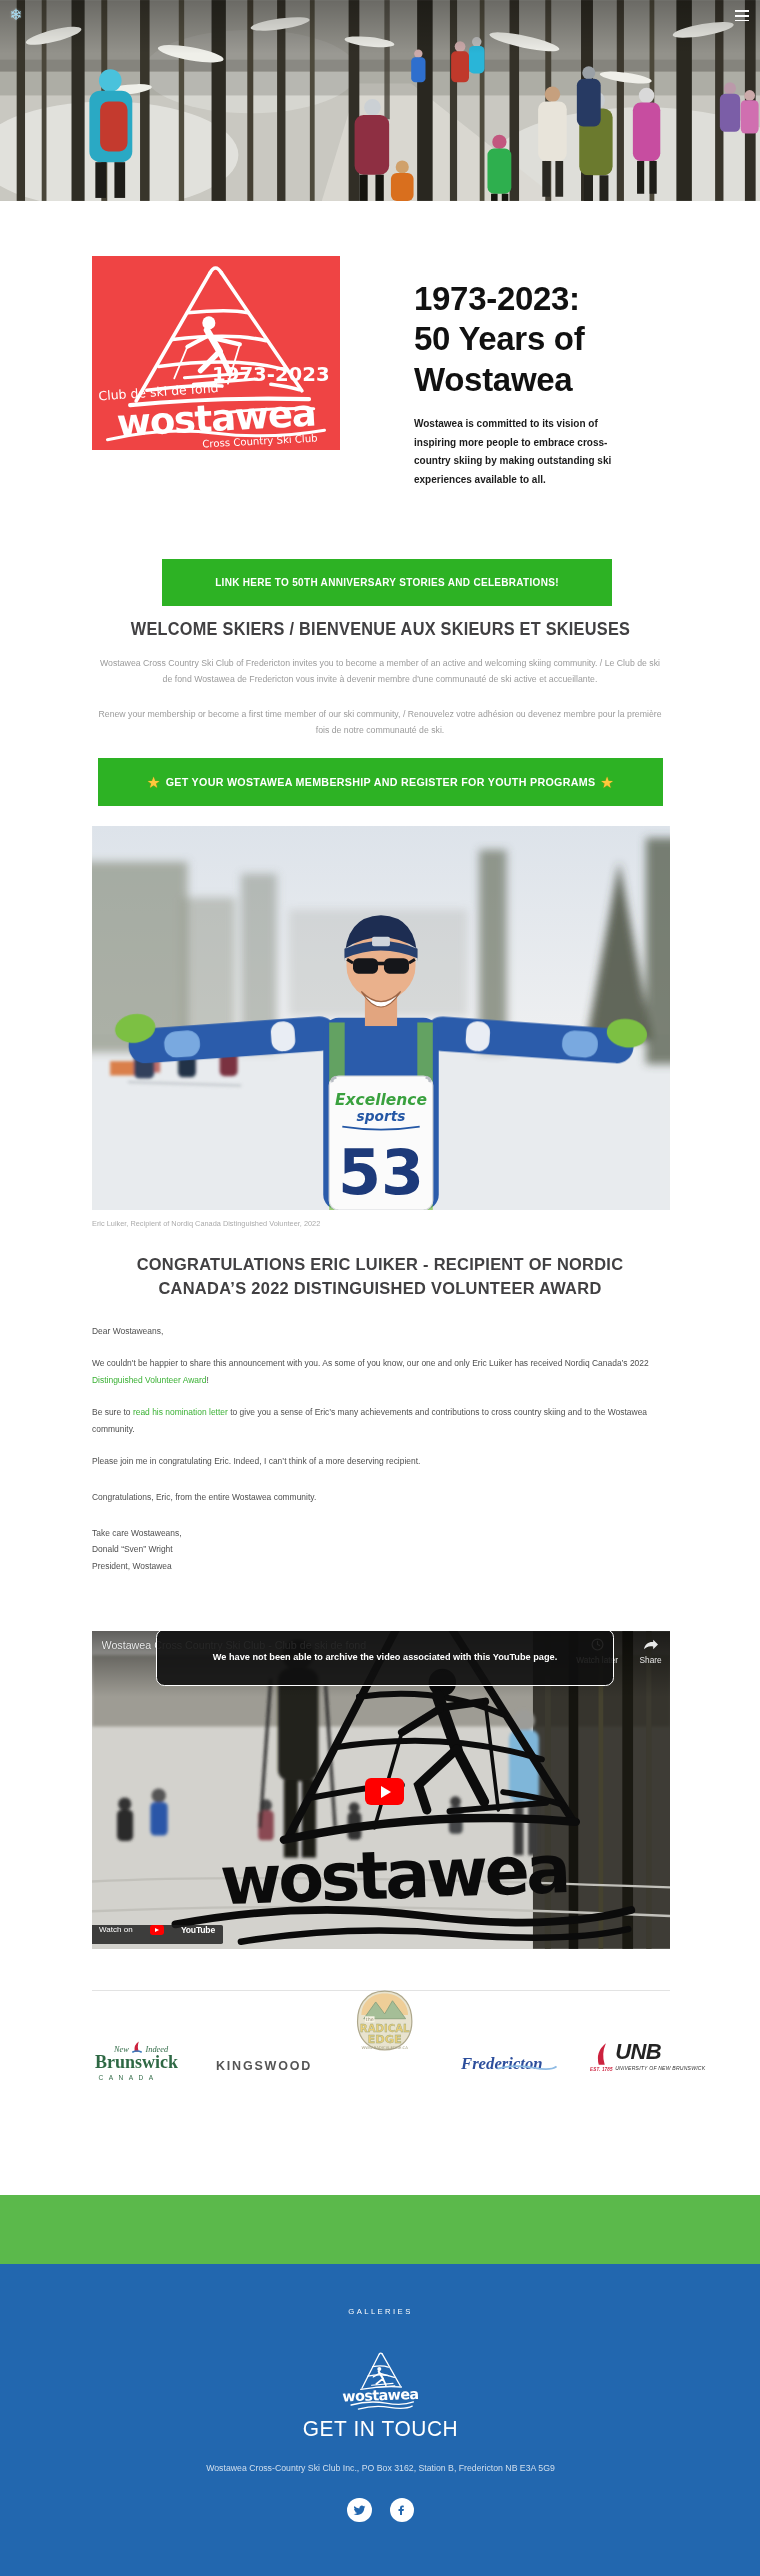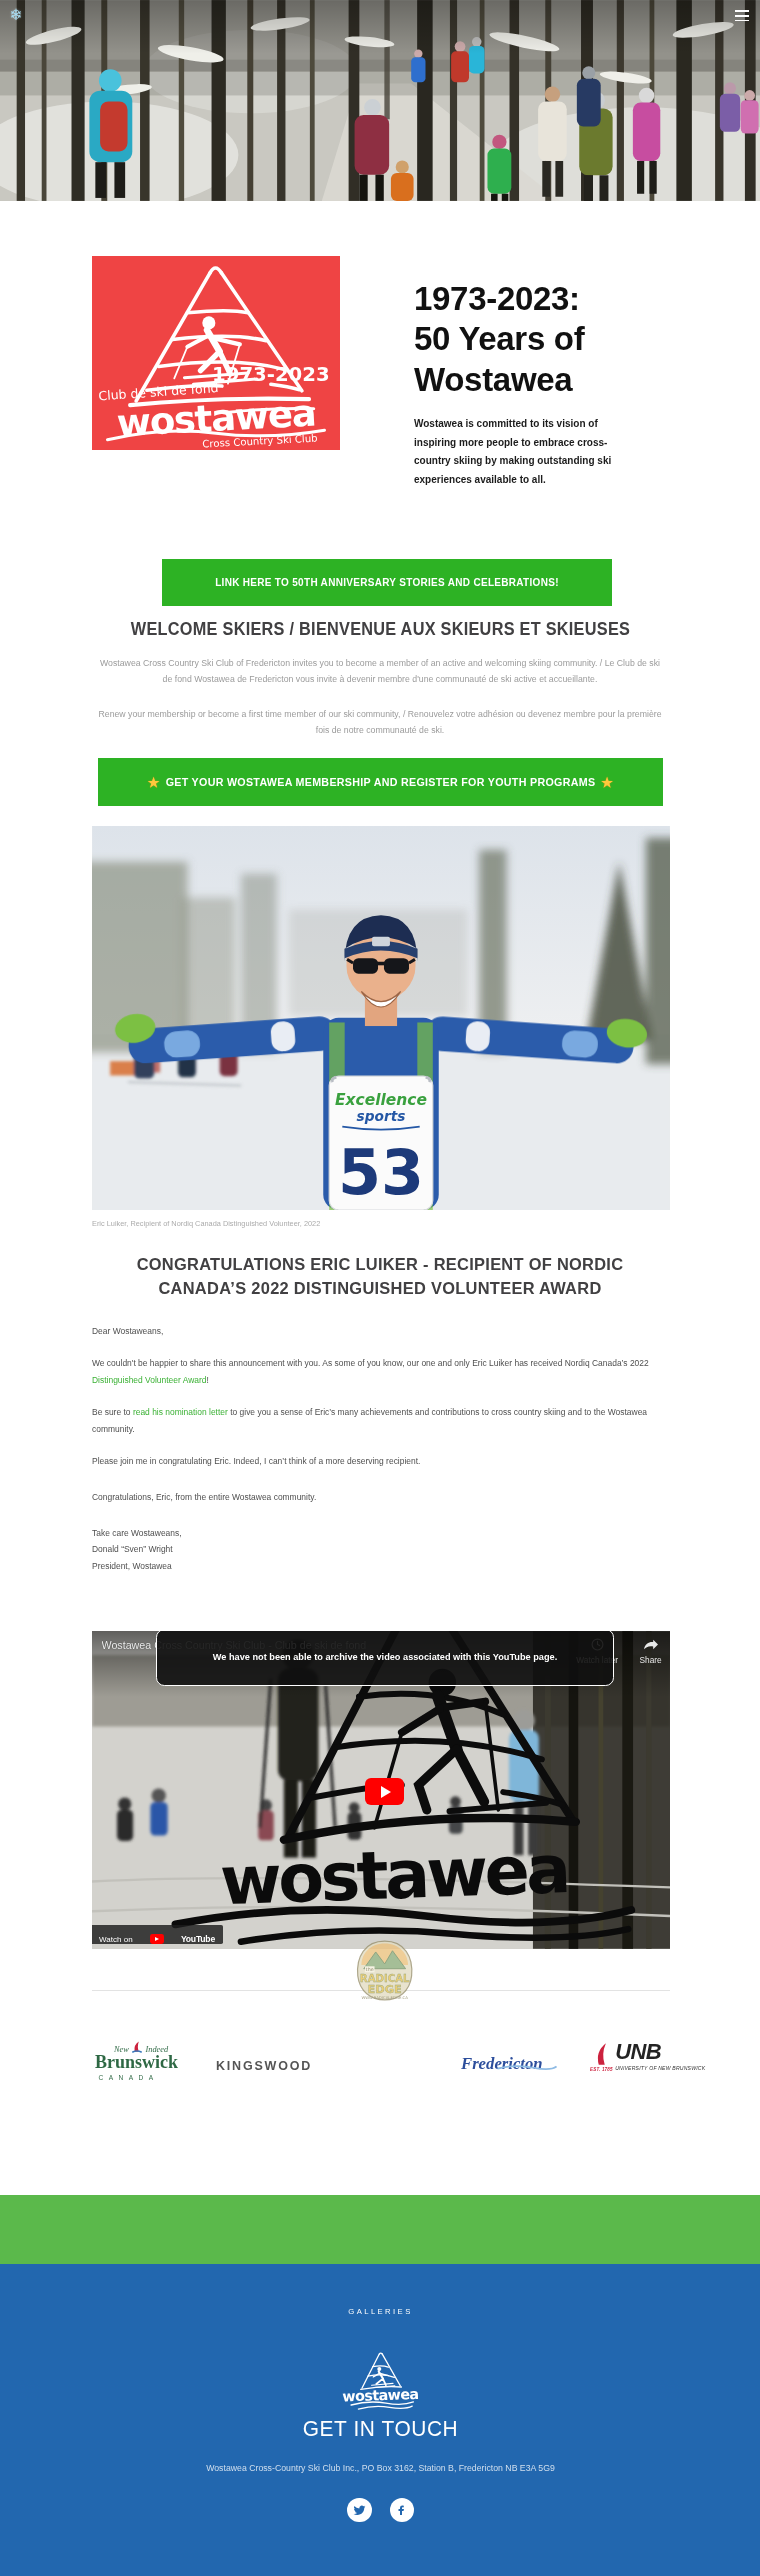--- a/index.html
+++ b/index.html
@@ -67,35 +67,35 @@
                  color:#fff; font-size:9.2px; font-weight:bold; z-index:5; }
   .vid-top-btn { position:absolute; top:7.1px; display:flex; flex-direction:column; align-items:center;
                  color:#e8e8e8; font-size:8.3px; gap:3.6px; cursor:pointer; z-index:4; }
   .vid-wl { right:52px; }
   .vid-share { right:8.3px; }
   .vid-play { position:absolute; left:273px; top:147px; width:39px; height:27px; background:#f00;
               border:none; border-radius:6px; cursor:pointer; z-index:6; display:flex; align-items:center; justify-content:center; }
   .vid-play .tri { width:0; height:0; border-left:10.7px solid #fff; border-top:6.6px solid transparent; border-bottom:6.6px solid transparent; margin-left:2.4px; }
   .vid-watchon { position:absolute; left:0; bottom:5.4px; height:19px; padding:0 8.3px 0 7.1px;
                  background:rgba(28,28,28,.82); border-radius:0 1.8px 1.8px 0;
-                 display:flex; align-items:flex-end; gap:17px; color:#fff; font-size:8px; cursor:pointer; z-index:6; }
+                 display:flex; align-items:flex-start; gap:17px; color:#fff; font-size:8px; cursor:pointer; z-index:6; }
   .yt-badge { display:inline-flex; align-items:center; justify-content:center; width:14.3px; height:10px;
               background:#f00; border-radius:2.4px; }
   .yt-tri { width:0; height:0; border-left:4.2px solid #fff; border-top:2.7px solid transparent; border-bottom:2.7px solid transparent; margin-left:0.6px; }
   .yt-word { font-weight:bold; font-size:8.6px; letter-spacing:-0.2px; }
 
   
   .divider { position:absolute; left:92px; top:1990px; width:578px; height:0.6px; background:#e3e3e3; border:none; }
   .sponsor { position:absolute; cursor:pointer; opacity:.92; }
   .sp-brunswick { left:95px; top:2041px; width:92px; text-align:left; font-family:"Liberation Serif", serif; color:#1d5c35; }
   .sp-brunswick .row1 { display:flex; align-items:flex-end; justify-content:center; gap:2.4px; font-size:8.3px; font-style:italic; }
   .sp-brunswick .name { font-size:18px; font-weight:bold; line-height:1; margin-top:-1.2px; }
   .sp-brunswick .canada { font-size:6.6px; letter-spacing:5.4px; margin-top:3px; margin-left:3.6px; font-family:"Liberation Sans", sans-serif; }
   .sp-kingswood { left:216px; top:2059px; font-size:12.5px; font-weight:bold; color:#474747; letter-spacing:1.8px; }
-  .sp-radical { left:353px; top:1940px; width:64px; height:61px; opacity:.8; }
+  .sp-radical { left:353px; top:1990px; width:64px; height:61px; opacity:.8; }
   .sp-fredericton { left:461px; top:2054px; font-size:16.7px; font-weight:bold; font-style:italic; color:#1b3f94;font-family:Liberation Serif, serif; }
   .sp-fredericton .swoosh { position:absolute; left:36px; top:9.5px; width:60px; height:7.1px; }
   .sp-unb { left:590px; top:2042px; display:flex; gap:2.4px;font-style:italic; }
   .sp-unb .sailcol { display:flex; flex-direction:column; align-items:center; }
   .sp-unb .est { font-size:4.5px; color:#c8102e; font-weight:bold; margin-top:0.6px; letter-spacing:0.2px; }
   .sp-unb .txtcol { display:flex; flex-direction:column; }
   .sp-unb .name { font-size:22px; font-weight:bold; color:#111; line-height:.95; letter-spacing:-0.6px; }
   .sp-unb .full { font-size:5.1px; color:#222; letter-spacing:0.2px; margin-top:1.8px; white-space:nowrap; }
 
   

